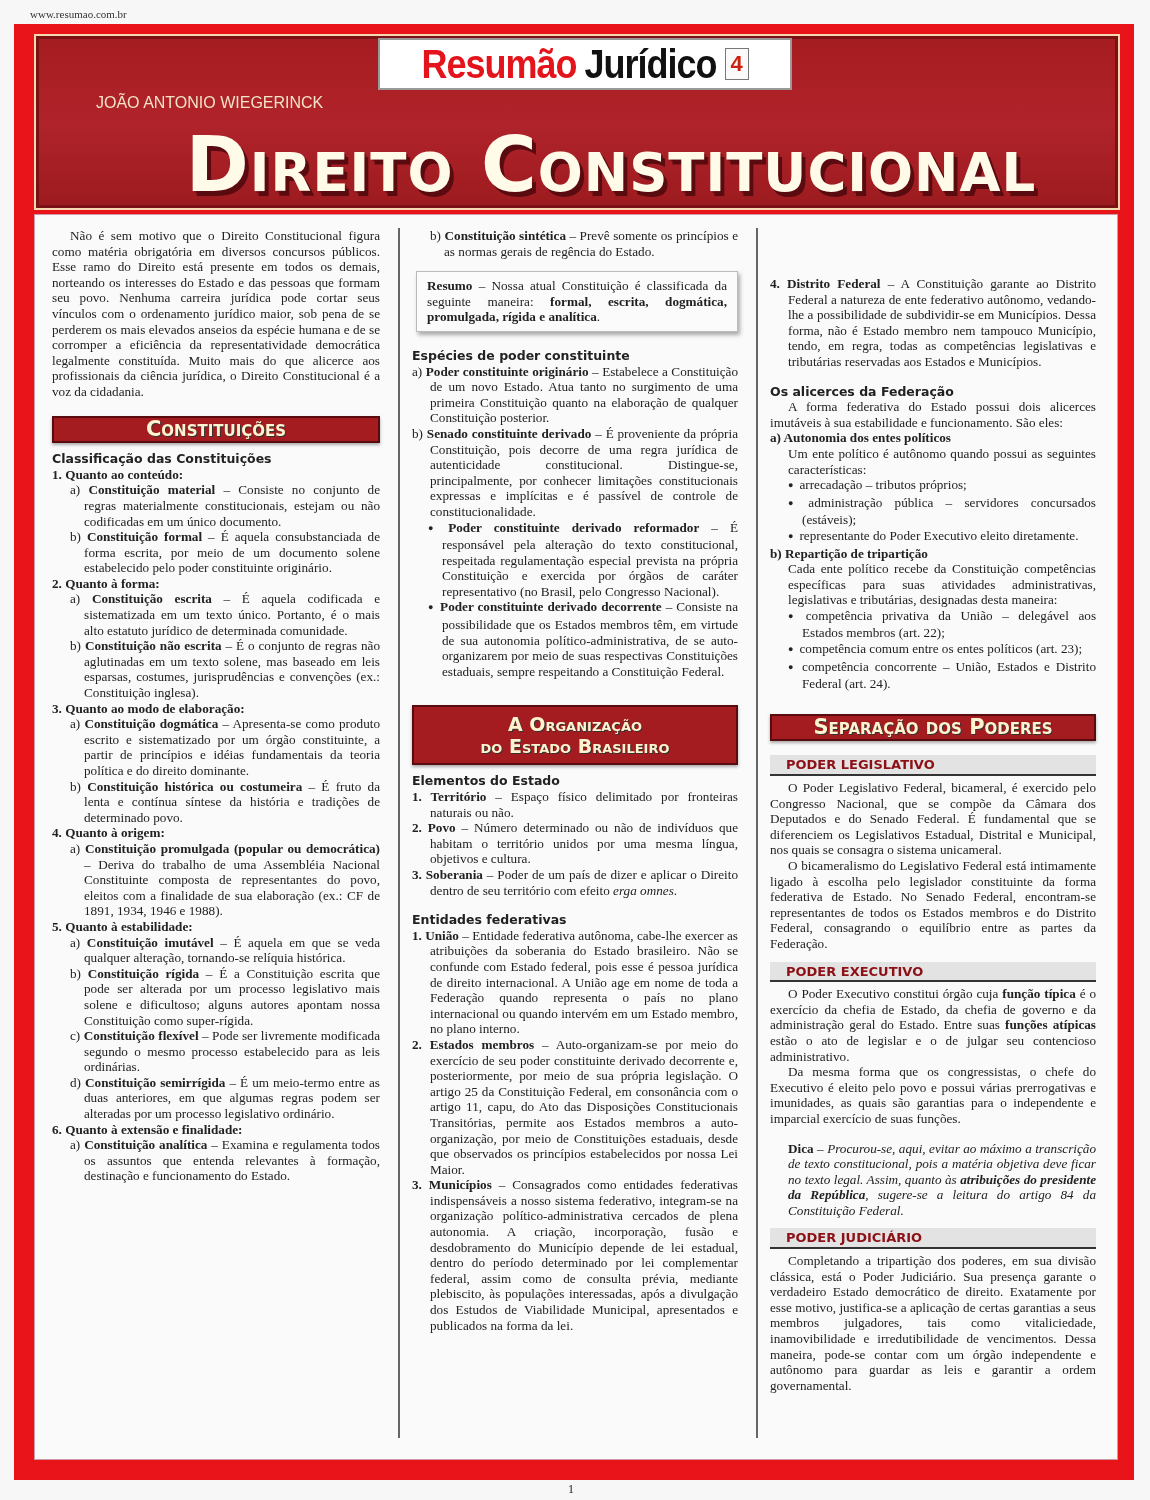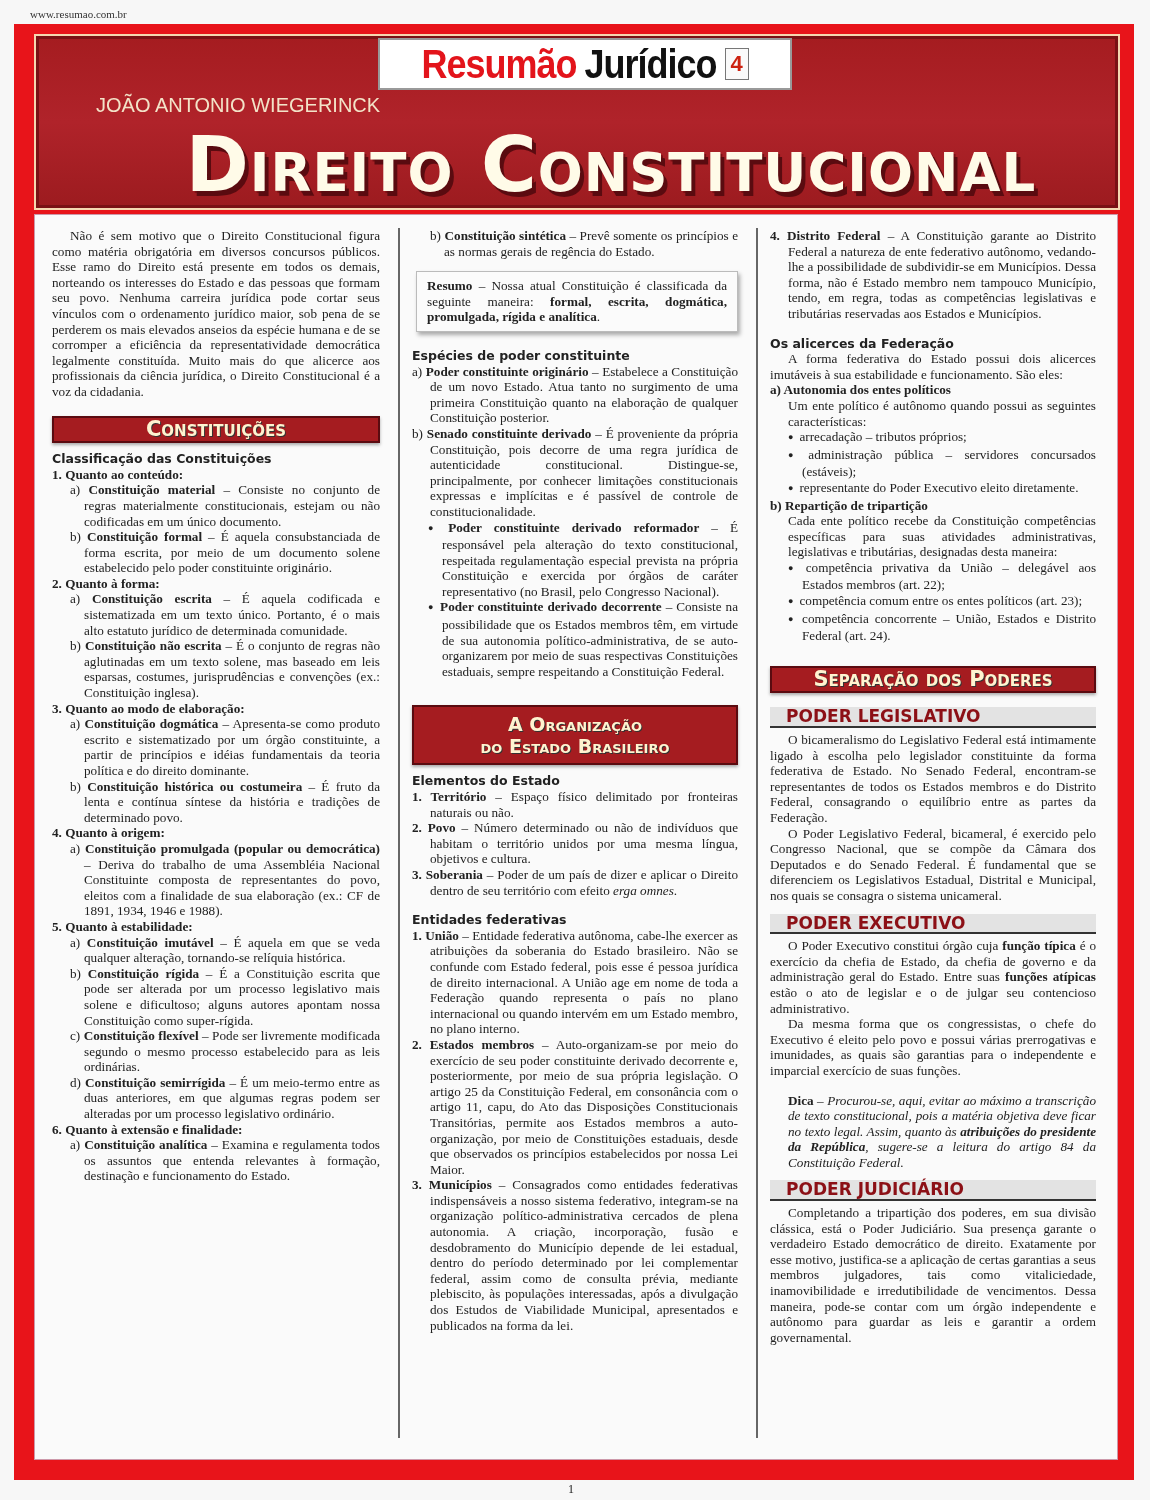--- a/index.html
+++ b/index.html
@@ -13,48 +13,48 @@
             background:linear-gradient(180deg,#a51c20 0%,#b0232a 50%,#9c1b1f 100%);
             border:2px solid #f5d7b0; box-shadow:inset 0 0 0 3px #7a1115; }
   .brand-box { position:absolute; left:364px; top:14px; width:410px; height:48px; background:#fff;
                border:2px solid #999; display:flex; align-items:center; justify-content:center; gap:8px; }
   .brand-red { font-family:"Liberation Sans",sans-serif; font-weight:bold; font-size:36px; color:#e3141b;
                letter-spacing:-1px; transform:scaleY(1.15); }
   .brand-black { font-family:"Liberation Sans",sans-serif; font-weight:bold; font-size:36px; color:#111;
                  letter-spacing:-1px; transform:scaleY(1.15); }
   .brand-num { width:22px; height:30px; border:1px solid #777; display:flex; align-items:center; justify-content:center;
                font-family:"Liberation Sans",sans-serif; font-weight:bold; font-size:22px; color:#c21; background:#fafafa; }
-  .author { position:absolute; left:60px; top:58px; font-family:"Liberation Sans",sans-serif; font-size:20px;
+  .author { position:absolute; left:60px; top:58px; font-family:"Liberation Sans",sans-serif; font-size:16px;
             color:#f3e3c8; letter-spacing:0px; }
   .main-title { position:absolute; left:70px; top:84px; width:1010px; text-align:center;
                 font-family:"DejaVu Sans",sans-serif; font-weight:bold; font-size:76px; color:#fffbe8;
                 letter-spacing:1px; text-shadow:4px 5px 0 #5a0b10, 2px 2px 0 #7a1115; font-variant:small-caps; }
   .col { position:absolute; top:228px; font-size:13.2px; line-height:15.6px; text-align:justify; }
   .col1 { left:52px; width:328px; }
   .col2 { left:412px; width:326px; }
-  .col3 { left:770px; width:326px; }
+  .col3 { left:770px; width:326px;margin-top:48px; }
   .vrule { position:absolute; top:228px; width:2px; background:#666; }
   p { margin:0; }
   .indent { text-indent:18px; }
   .sec-head { background:#a51c20; border:2px solid #5a0b10; color:#fff3d0; text-align:center;
               font-family:"DejaVu Sans",sans-serif; font-weight:bold; font-variant:small-caps;
               font-size:21px; padding:4px 0; margin:16px 0 8px 0; text-shadow:1px 1px 0 #333; box-shadow:0 2px 3px #aaa; }
   .sec-head.two { font-size:19px; line-height:22px; padding:6px 0; }
   .sub-head { font-family:"DejaVu Sans",sans-serif; font-weight:bold; font-size:12.5px; color:#222; margin-top:2px; }
   .num-head { font-weight:bold; }
   .item { padding-left:32px; text-indent:-14px; }
   .item2 { padding-left:18px; text-indent:-18px; }
   .bullet { padding-left:30px; text-indent:-14px; }
   .bullet::before { content:"\25CF"; font-size:9px; padding-right:6px; position:relative; top:-1px; }
   .bullet3 { padding-left:32px; text-indent:-14px; }
   .bullet3::before { content:"\25CF"; font-size:9px; padding-right:6px; position:relative; top:-1px; }
   b { font-weight:bold; }
   .resumo-box { border:1px solid #bbb; box-shadow:2px 3px 4px #aaa; padding:6px 10px; margin:12px 0 16px 4px; background:#fbfbfb; }
   .powers-head { background:#e3e3e3; border-bottom:2px solid #333; font-family:"DejaVu Sans",sans-serif;
-                 font-weight:bold; color:#8c1016; font-size:17px; padding:2px 0 1px 16px; margin:10px 0 4px 0; }
+                 font-weight:bold; color:#8c1016; font-size:13px; padding:2px 0 1px 16px; margin:10px 0 4px 0; }
   .dica { margin:14px 0 10px 18px; font-style:italic; }
   .gap { height:12px; }
   .page-num { position:absolute; left:568px; top:1482px; font-size:12px; }
 </style>
 </head>
 <body>
 
 <div class="site-url">www.resumao.com.br</div>
 
 <div class="frame">
@@ -157,22 +157,22 @@
     <div><b>b) </b><b>Repartição de tripartição</b></div>
     <p style="padding-left:18px;">Cada ente político recebe da Constituição competências específicas para suas atividades administrativas, legislativas e tributárias, designadas desta maneira:</p>
     <p class="bullet3">competência privativa da União – delegável aos Estados membros (art. 22);</p>
     <p class="bullet3">competência comum entre os entes políticos (art. 23);</p>
     <p class="bullet3">competência concorrente – União, Estados e Distrito Federal (art. 24).</p>
   </div>
 
   <div class="sec-head" style="margin-top:22px;margin-bottom:14px;">Separação dos Poderes</div>
 
   <div class="powers-head">PODER LEGISLATIVO</div>
+  <p class="indent">O Poder Legislativo Federal, bicameral, é exercido pelo Congresso Nacional, que se compõe da Câmara dos Deputados e do Senado Federal. É fundamental que se diferenciem os Legislativos Estadual, Distrital e Municipal, nos quais se consagra o sistema unicameral.</p>
   <p class="indent">O bicameralismo do Legislativo Federal está intimamente ligado à escolha pelo legislador constituinte da forma federativa de Estado. No Senado Federal, encontram-se representantes de todos os Estados membros e do Distrito Federal, consagrando o equilíbrio entre as partes da Federação.</p>
-  <p class="indent">O Poder Legislativo Federal, bicameral, é exercido pelo Congresso Nacional, que se compõe da Câmara dos Deputados e do Senado Federal. É fundamental que se diferenciem os Legislativos Estadual, Distrital e Municipal, nos quais se consagra o sistema unicameral.</p>
 
   <div class="powers-head">PODER EXECUTIVO</div>
   <p class="indent"><span>O Poder Executivo constitui órgão cuja </span><b>função típica</b><span> é o exercício da chefia de Estado, da chefia de governo e da administração geral do Estado. Entre suas </span><b>funções atípicas</b><span> estão o ato de legislar e o de julgar seu contencioso administrativo.</span></p>
   <p class="indent">Da mesma forma que os congressistas, o chefe do Executivo é eleito pelo povo e possui várias prerrogativas e imunidades, as quais são garantias para o independente e imparcial exercício de suas funções.</p>
   <p class="dica"><b style="font-style:normal;">Dica</b><span> – Procurou-se, aqui, evitar ao máximo a transcrição de texto constitucional, pois a matéria objetiva deve ficar no texto legal. Assim, quanto às </span><b>atribuições do presidente da República</b><span>, sugere-se a leitura do artigo 84 da Constituição Federal.</span></p>
 
   <div class="powers-head">PODER JUDICIÁRIO</div>
   <p class="indent">Completando a tripartição dos poderes, em sua divisão clássica, está o Poder Judiciário. Sua presença garante o verdadeiro Estado democrático de direito. Exatamente por esse motivo, justifica-se a aplicação de certas garantias a seus membros julgadores, tais como vitaliciedade, inamovibilidade e irredutibilidade de vencimentos. Dessa maneira, pode-se contar com um órgão independente e autônomo para guardar as leis e garantir a ordem governamental.</p>
 </div>
 

